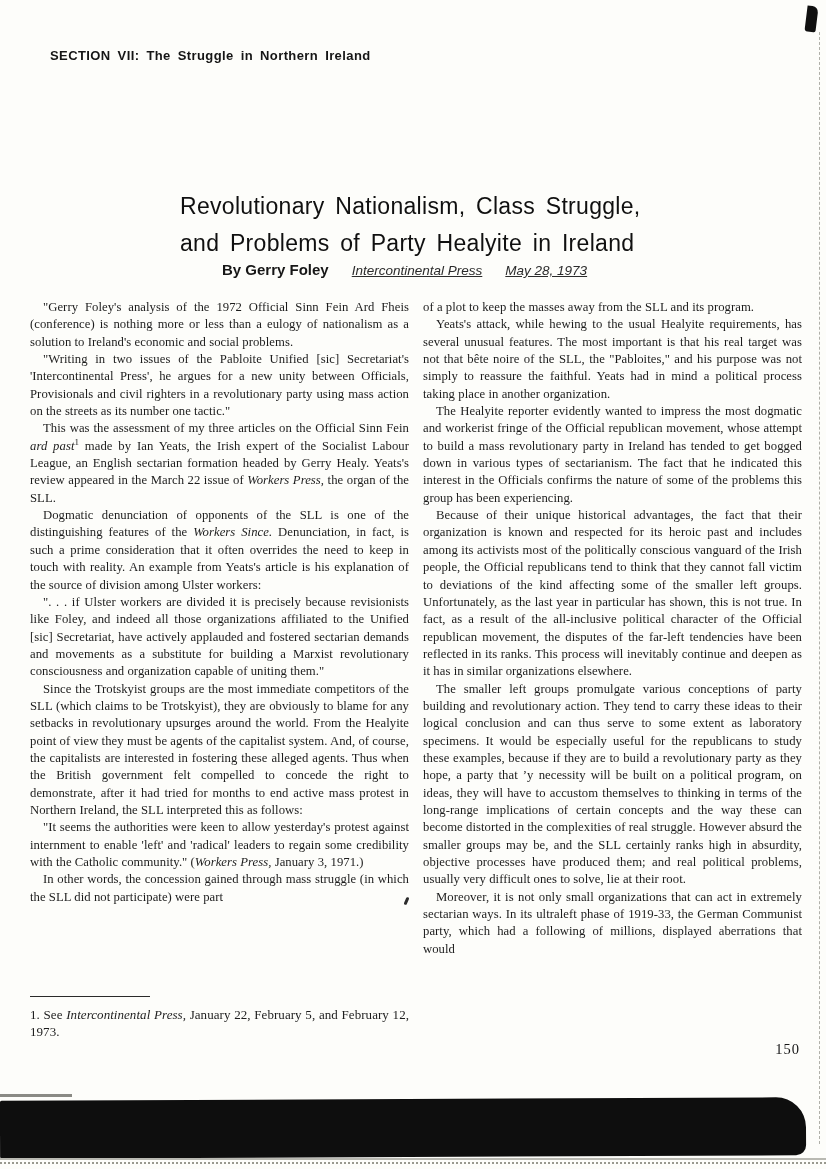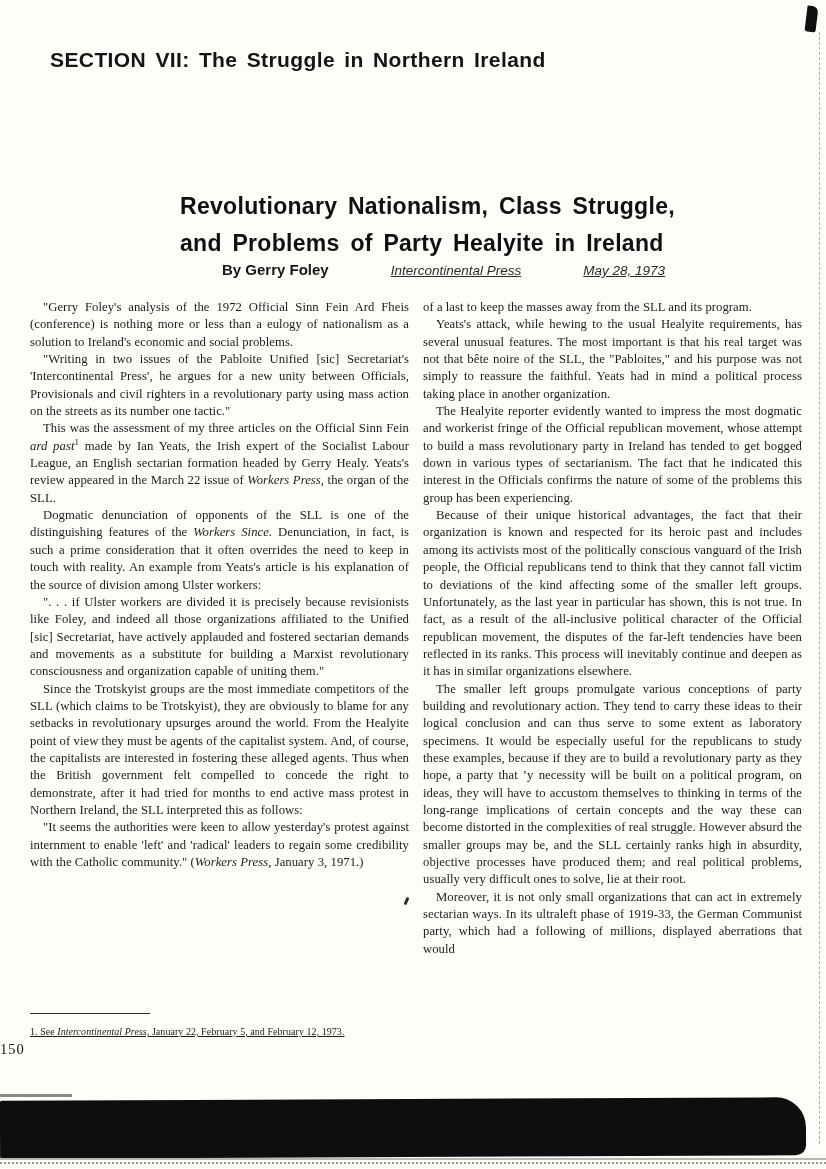--- a/index.html
+++ b/index.html
@@ -9,34 +9,34 @@
     background:#fcfcf9;
     font-family:"Liberation Serif", serif;
     color:#1c1c1c;
     overflow:hidden;
   }
   #page { position:absolute; inset:0; background:#fdfdfa; }
 
   #section-header {
     position:absolute; left:50px; top:48px;
     font-family:"Liberation Sans", sans-serif;
-    font-weight:bold; font-size:21px; letter-spacing:0.4px; word-spacing:3px;
+    font-weight:bold; font-size:13px; letter-spacing:0.4px; word-spacing:3px;
     color:#151515;
   }
 
   #title {
     position:absolute; left:180px; top:188px;
     font-family:"Liberation Sans", sans-serif;
-    font-weight:bold; font-size:23px; line-height:37px;
+    font-weight:normal; font-size:23px; line-height:37px;
     letter-spacing:0.3px; word-spacing:4px; color:#101010;
   }
 
   #byline-row {
     position:absolute; left:222px; top:261px; width:480px;
-    display:flex; align-items:baseline; gap:62px;
+    display:flex; align-items:baseline; gap:23px;
     font-family:"Liberation Sans", sans-serif;
   }
   #byline { font-weight:bold; font-size:15px; color:#161616; white-space:nowrap; }
   #publication, #pub-date { font-style:italic; font-size:13.5px; color:#2b2b2b; white-space:nowrap;text-decoration:underline; }
 
   #columns { position:absolute; left:30px; top:299px; width:772px; display:flex; gap:14px; }
   .bodycol { width:379px; }
   #left-column  { display:flex; flex-direction:column; height:741px; overflow:hidden; }
   #right-column { height:762px; overflow:hidden; }
 
@@ -45,26 +45,26 @@
     text-align:justify; text-indent:13px; letter-spacing:0.05px;
   }
   .bodycol p.noindent { text-indent:0; }
   sup { font-size:9px; vertical-align:super; line-height:0; }
 
   .fn-divider {
     margin-top:auto; width:120px; height:0;
     border-top:1.6px solid #2a2a2a; margin-bottom:9px;
   }
   #footnote-text {
-    font-size:10px; line-height:17px; text-align:justify; letter-spacing:0.05px;text-decoration:underline;
+    font-size:13px; line-height:17px; text-align:justify; letter-spacing:0.05px;
   }
 
   #page-number {
     position:absolute; left:0; top:1041px; width:800px;
-    text-align:left; font-size:14.5px; letter-spacing:1px; color:#161616;
+    text-align:right; font-size:14.5px; letter-spacing:1px; color:#161616;
   }
 
   
   #artifact-corner-mark {
     position:absolute; left:806px; top:6px; width:11px; height:26px;
     background:#101010; border-radius:0 6px 2px 3px; transform:rotate(7deg);
   }
   #artifact-edge-line {
     position:absolute; left:819px; top:32px; height:1112px; width:0;
     border-left:1px dashed #a3a39b; opacity:0.85;
@@ -110,26 +110,27 @@
   <div id="columns">
     <div id="left-column" class="bodycol">
 
       <p>"Gerry Foley's analysis of the 1972 Official Sinn Fein Ard Fheis (conference) is nothing more or less than a eulogy of nationalism as a solution to Ireland's economic and social problems.</p>
         <p>"Writing in two issues of the Pabloite Unified [sic] Secretariat's 'Intercontinental Press', he argues for a new unity between Officials, Provisionals and civil righters in a revolutionary party using mass action on the streets as its number one tactic."</p>
         <p>This was the assessment of my three articles on the Official Sinn Fein <i>ard past</i><sup>1</sup> made by Ian Yeats, the Irish expert of the Socialist Labour League, an English sectarian formation headed by Gerry Healy. Yeats's review appeared in the March 22 issue of <i>Workers Press,</i> the organ of the SLL.</p>
         <p>Dogmatic denunciation of opponents of the SLL is one of the distinguishing features of the <i>Workers Since.</i> Denunciation, in fact, is such a prime consideration that it often overrides the need to keep in touch with reality. An example from Yeats's article is his explanation of the source of division among Ulster workers:</p>
         <p>". . . if Ulster workers are divided it is precisely because revisionists like Foley, and indeed all those organizations affiliated to the Unified [sic] Secretariat, have actively applauded and fostered sectarian demands and movements as a substitute for building a Marxist revolutionary consciousness and organization capable of uniting them."</p>
         <p>Since the Trotskyist groups are the most immediate competitors of the SLL (which claims to be Trotskyist), they are obviously to blame for any setbacks in revolutionary upsurges around the world. From the Healyite point of view they must be agents of the capitalist system. And, of course, the capitalists are interested in fostering these alleged agents. Thus when the British government felt compelled to concede the right to demonstrate, after it had tried for months to end active mass protest in Northern Ireland, the SLL interpreted this as follows:</p>
         <p>"It seems the authorities were keen to allow yesterday's protest against internment to enable 'left' and 'radical' leaders to regain some credibility with the Catholic community." (<i>Workers Press,</i> January 3, 1971.)</p>
+        <p>In other words, the concession gained through mass struggle (in which the SLL did not participate) were part</p>
         <div class="fn-divider"></div>
       <p id="footnote-text" class="noindent">1. See <i>Intercontinental Press,</i> January 22, February 5, and February 12, 1973.</p>
     </div>
     <div id="right-column" class="bodycol">
 
-    <p class="noindent">of a last to keep the masses away from the SLL and its program.</p>
+    <p class="noindent">of a plot to keep the masses away from the SLL and its program.</p>
         <p>Yeats's attack, while hewing to the usual Healyite requirements, has several unusual features. The most important is that his real target was not that bête noire of the SLL, the "Pabloites," and his purpose was not simply to reassure the faithful. Yeats had in mind a political process taking place in another organization.</p>
         <p>The Healyite reporter evidently wanted to impress the most dogmatic and workerist fringe of the Official republican movement, whose attempt to build a mass revolutionary party in Ireland has tended to get bogged down in various types of sectarianism. The fact that he indicated this interest in the Officials confirms the nature of some of the problems this group has been experiencing.</p>
         <p>Because of their unique historical advantages, the fact that their organization is known and respected for its heroic past and includes among its activists most of the politically conscious vanguard of the Irish people, the Official republicans tend to think that they cannot fall victim to deviations of the kind affecting some of the smaller left groups. Unfortunately, as the last year in particular has shown, this is not true. In fact, as a result of the all-inclusive political character of the Official republican movement, the disputes of the far-left tendencies have been reflected in its ranks. This process will inevitably continue and deepen as it has in similar organizations elsewhere.</p>
         <p>The smaller left groups promulgate various conceptions of party building and revolutionary action. They tend to carry these ideas to their logical conclusion and can thus serve to some extent as laboratory specimens. It would be especially useful for the republicans to study these examples, because if they are to build a revolutionary party as they hope, a party that ’y necessity will be built on a political program, on ideas, they will have to accustom themselves to thinking in terms of the long-range implications of certain concepts and the way these can become distorted in the complexities of real struggle. However absurd the smaller groups may be, and the SLL certainly ranks high in absurdity, objective processes have produced them; and real political problems, usually very difficult ones to solve, lie at their root.</p>
         <p>Moreover, it is not only small organizations that can act in extremely sectarian ways. In its ultraleft phase of 1919-33, the German Communist party, which had a following of millions, displayed aberrations that would</p>
       </div>
   </div>
 
   <div id="page-number">150</div>
 

